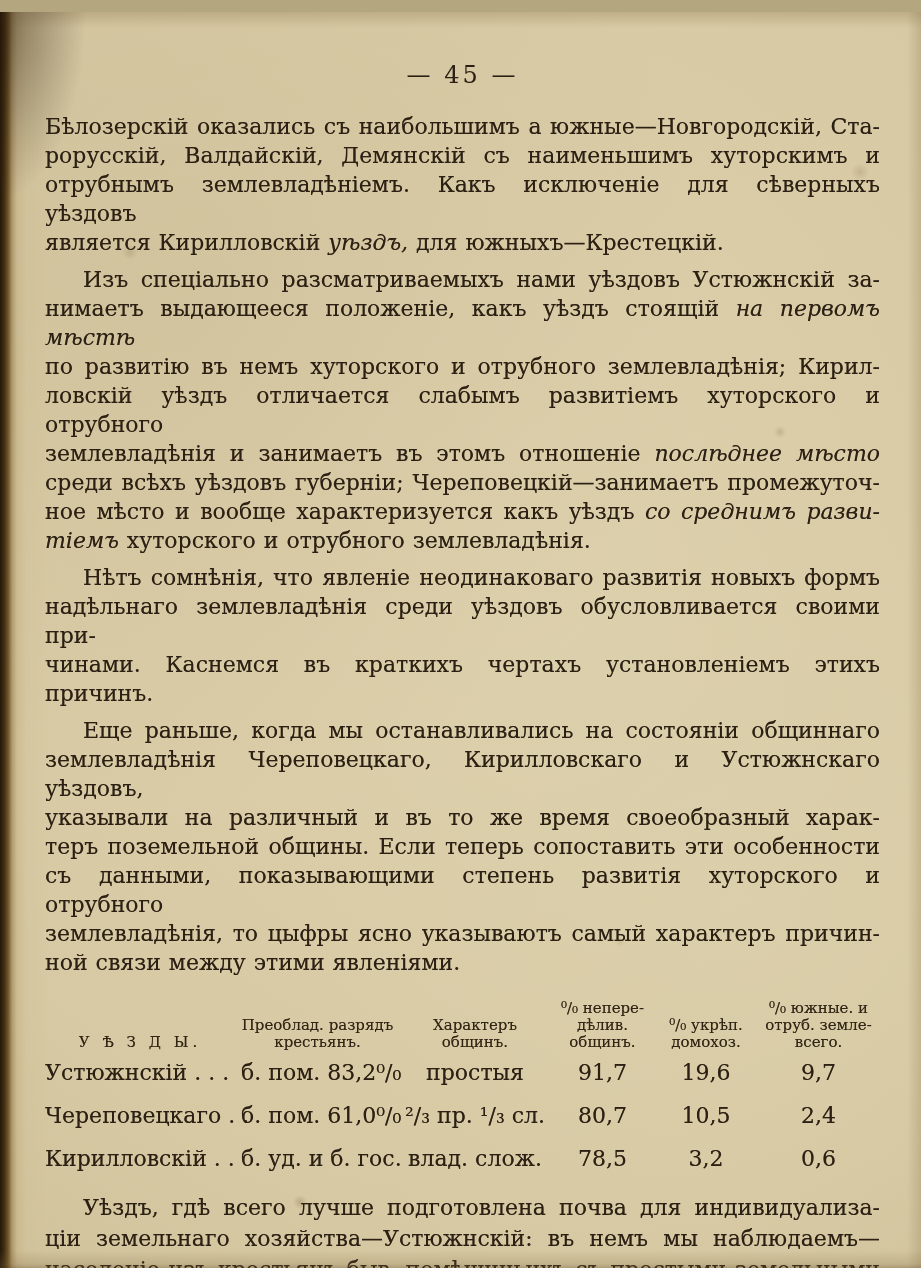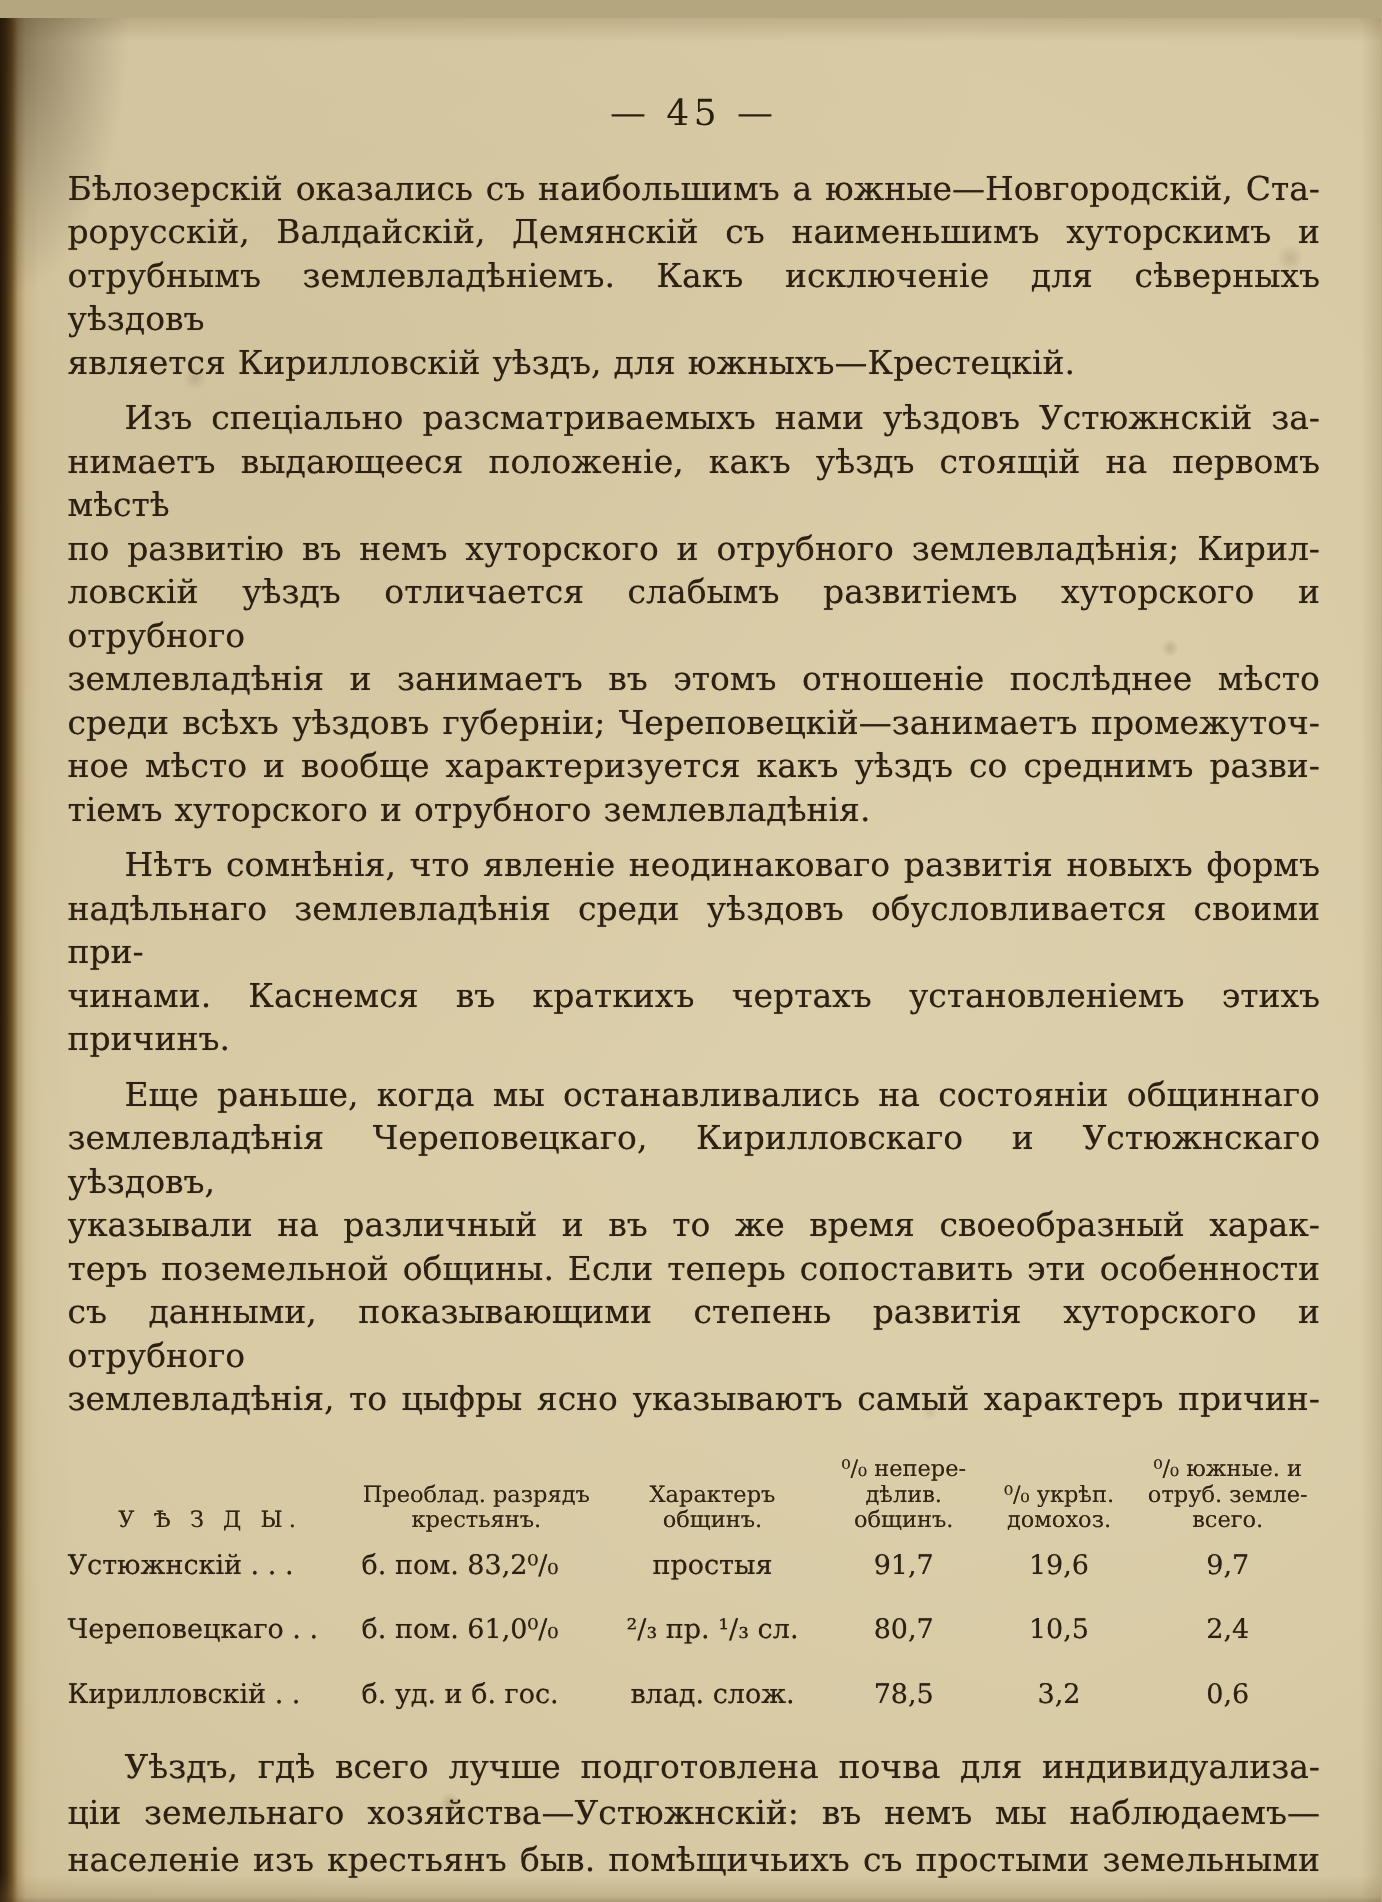--- a/index.html
+++ b/index.html
@@ -60,39 +60,39 @@
   .para:last-child{margin-bottom:0;}
   .line{
     text-align:justify;
     text-align-last:justify;
     text-justify:inter-word;
     word-spacing:1px;
     text-shadow:0 0 .5px rgba(43,32,19,.55);
   }
   .line.last{text-align-last:left;}
   .line.first{padding-left:38px;}
-  .ital{}
+  .ital{font-style:italic;}
 
   .stat-table{margin:10px 0 0 0;}
   .t-head{
     display:grid;
     grid-template-columns:190px 165px 150px 105px 102px 123px;
     height:64px;
     font-size:15px;line-height:17px;
     color:#302414;
     text-shadow:0 0 .4px rgba(43,32,19,.5);
   }
   .th{display:flex;flex-direction:column;justify-content:flex-end;text-align:center;}
   .th.single{justify-content:flex-end;}
   .th.c0{letter-spacing:4px;}
   .t-row{
     display:grid;
     grid-template-columns:190px 165px 150px 105px 102px 123px;
     height:43px;align-items:center;
-    font-size:18px;
+    font-size:22px;
     text-shadow:0 0 .5px rgba(43,32,19,.55);
   }
   .t-row .td{white-space:nowrap;text-align:center;}
   .t-row .td.col0{text-align:left;}
   .t-row .td.col1{text-align:left;padding-left:6px;}
   .paras-bottom{margin-top:12px;}
   .paras-bottom .para{font-size:22px;line-height:31px;}
 </style>
 </head>
 <body>
@@ -124,20 +124,21 @@
           <div class="line"><span>надѣльнаго землевладѣнія среди уѣздовъ обусловливается своими при-</span></div>
           <div class="line last"><span>чинами. Каснемся въ краткихъ чертахъ установленіемъ этихъ причинъ.</span></div>
         </div>
         <div class="para">
           <div class="line first"><span>Еще раньше, когда мы останавливались на состояніи общиннаго</span></div>
           <div class="line"><span>землевладѣнія Череповецкаго, Кирилловскаго и Устюжнскаго уѣздовъ,</span></div>
           <div class="line"><span>указывали на различный и въ то же время своеобразный харак-</span></div>
           <div class="line"><span>теръ поземельной общины. Если теперь сопоставить эти особенности</span></div>
           <div class="line"><span>съ данными, показывающими степень развитія хуторского и отрубного</span></div>
           <div class="line"><span>землевладѣнія, то цыфры ясно указываютъ самый характеръ причин-</span></div>
+          <div class="line last"><span>ной связи между этими явленіями.</span></div>
         </div>
       </div>
     <div id="stat-table" class="stat-table">
         <div class="t-head">
           <div class="th c0 single">
             <div class="th-line">У Ѣ З Д Ы.</div>
           </div>
           <div class="th c1">
             <div class="th-line">Преоблад. разрядъ</div>
             <div class="th-line">крестьянъ.</div>

